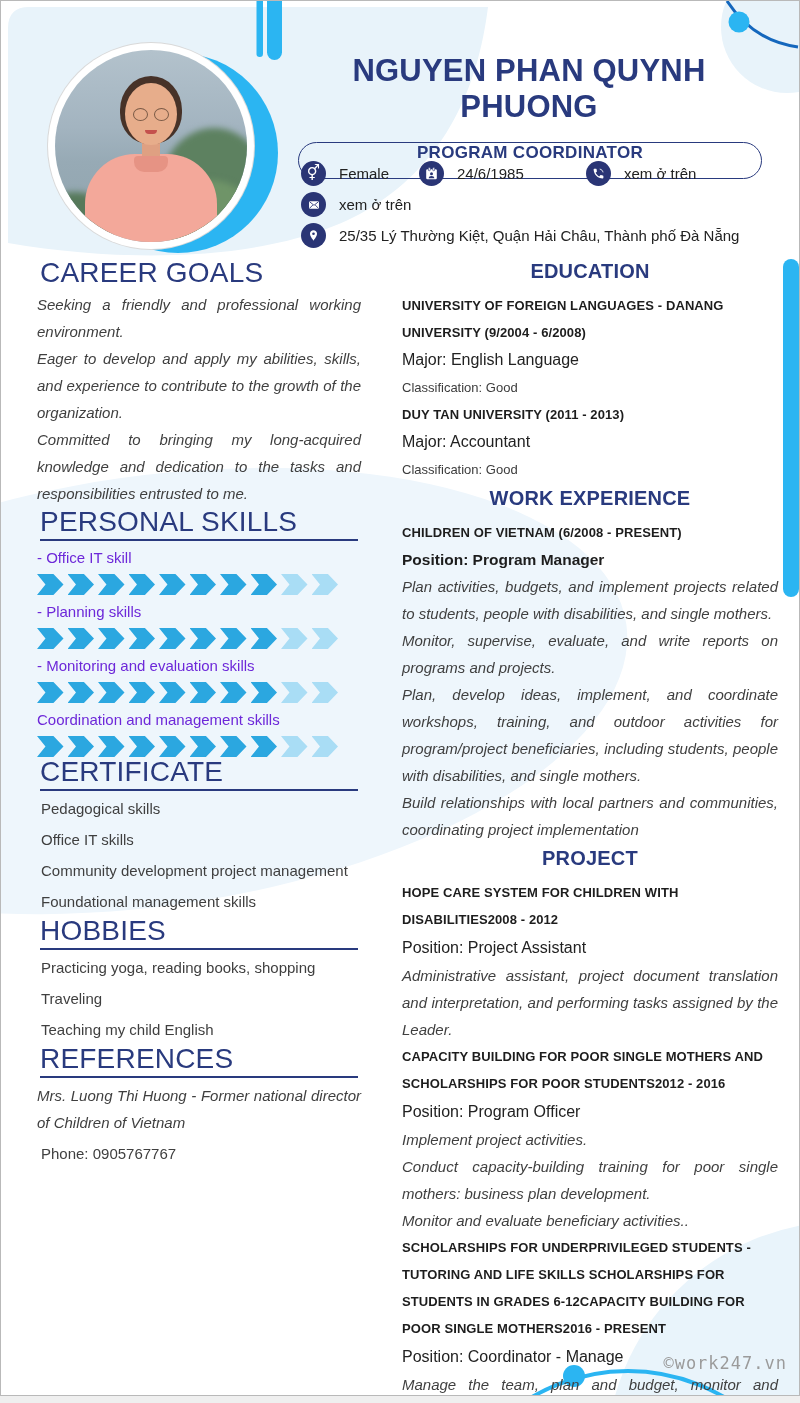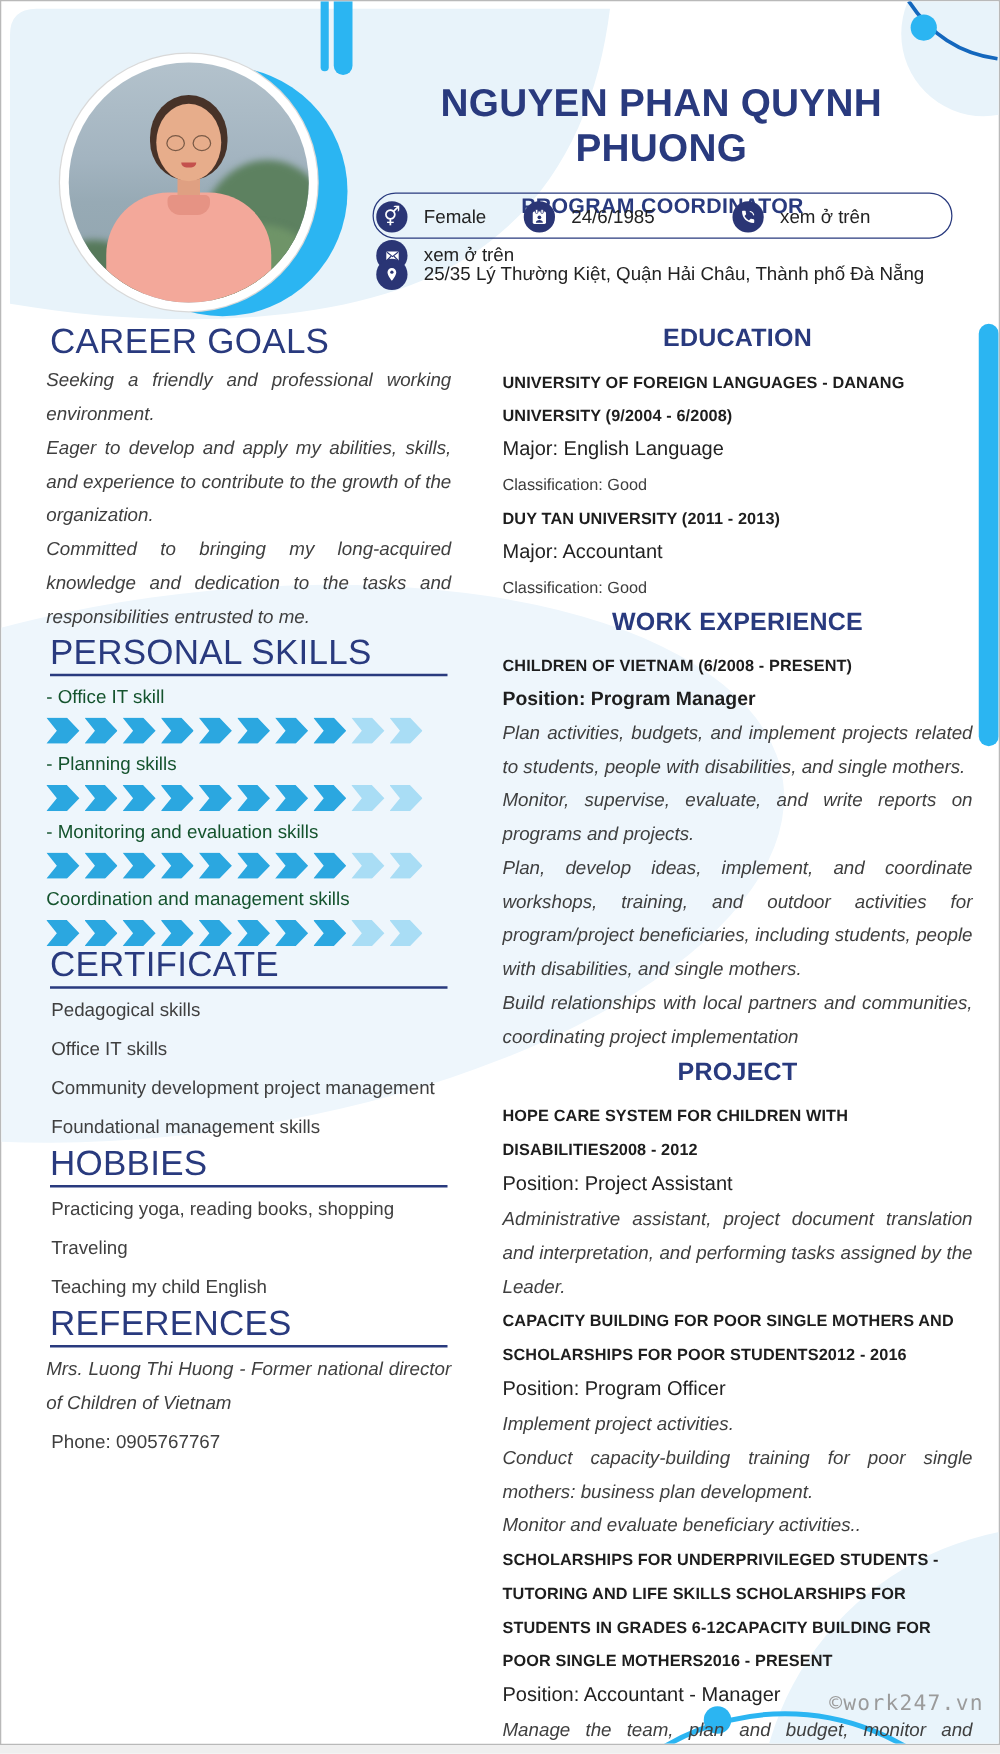--- a/index.html
+++ b/index.html
@@ -27,42 +27,42 @@
   .person-head{position:absolute;left:50%;top:33px;transform:translateX(-50%);
                width:52px;height:62px;background:#e7ad8b;border-radius:50%;}
   .person-glasses{position:absolute;left:50%;top:58px;transform:translateX(-50%);width:40px;height:12px;}
   .person-glasses i{position:absolute;top:0;width:13px;height:11px;border:1px solid #7a5a46;border-radius:50%;}
   .person-glasses i.gl{left:2px}.person-glasses i.gr{right:2px}
   .person-mouth{position:absolute;left:50%;top:80px;transform:translateX(-50%);
                 width:12px;height:4px;background:#c4514d;border-radius:0 0 6px 6px;}
 
   
   .head-block{position:absolute;left:293px;top:52px;width:470px;text-align:center;z-index:2;}
-  .name{font-size:31px;font-weight:700;color:var(--navy);letter-spacing:.2px;margin:12px;line-height:36px;}
+  .name{font-size:31px;font-weight:700;color:var(--navy);letter-spacing:.2px;margin:0;line-height:36px;}
   .title-pill{margin:17px 2px 0 4px;height:35px;border:1.5px solid var(--navy);border-radius:19px;
               display:flex;align-items:flex-start;justify-content:center;}
   .title-pill span{font-size:17px;font-weight:700;color:var(--navy);letter-spacing:.3px;}
   .contact{position:absolute;display:flex;align-items:center;z-index:2;}
   .cicon{width:25px;height:25px;border-radius:50%;background:var(--iconnavy);display:flex;
          align-items:center;justify-content:center;flex:0 0 25px;color:#fff;}
   .cicon svg{display:block}
   .cicon .g{font-size:15px;line-height:1;color:#fff;font-family:"DejaVu Sans",sans-serif;}
   .clabel{margin-left:13px;font-size:15px;color:#222;white-space:nowrap;}
 
   
   .col-left{position:absolute;left:36px;top:257px;width:324px;z-index:2;}
   .col-right{position:absolute;left:401px;top:255px;width:376px;z-index:2;}
   h2.lhead{font-size:28px;font-weight:400;color:var(--navy);margin:3px;letter-spacing:.2px;line-height:24px;}
   .ul{border-bottom:2px solid var(--navy);padding-bottom:5px;}
   h2.rhead{font-size:20px;font-weight:700;color:var(--navy);margin:0 0 6px 0;text-align:center;
            letter-spacing:.2px;line-height:30px;}
   .body-txt{font-size:15px;line-height:27px;color:#3f3f3f;text-align:justify;margin:0;font-style:italic;}
   .mt6{margin-top:6px}.mt16{margin-top:16px}.mt14{margin-top:14px}.mt8{margin-top:8px}.mt4{margin-top:4px}
   .item{font-size:15px;line-height:27px;color:#3f3f3f;margin:4px;}
-  .skill-label{font-size:15px;line-height:24px;color:#14532d;margin:5px 0 0 0;}
+  .skill-label{font-size:15px;line-height:24px;color:#6d28d9;margin:5px 0 0 0;}
   .arrows{margin-top:4px;height:21px;white-space:nowrap;}
   .arrow{display:inline-block;width:26.5px;height:21px;margin-right:4px;
          clip-path:polygon(0 0,62% 0,100% 50%,62% 100%,0 100%,32% 50%);}
   .arrow:last-child{margin-right:0}
   .arrow.filled{background:var(--arrow)} .arrow.light{background:var(--arrowlight)}
 
   .caps{font-size:13px;font-weight:700;color:#1d1d1d;line-height:27px;margin:0;letter-spacing:.1px;}
   .major{font-size:16px;color:#222;line-height:28px;margin:0;}
   .classif{font-size:13px;color:#3c3c3c;line-height:27px;margin:0;}
   .pos-bold{font-size:15.5px;font-weight:700;color:#1d1d1d;line-height:27px;margin:0;}
@@ -145,21 +145,21 @@
   </div>
   <div class="contact" style="left:300px;top:191px">
     <span class="cicon">
       <svg width="14" height="14" viewBox="0 0 24 24">
           <rect x="3.5" y="5.5" width="17" height="13" rx="1.8" fill="#fff"></rect>
           <path d="M4.5 6.5 12 12.5 19.5 6.5 M4.5 17.5 10 12 M19.5 17.5 14 12" stroke="#2a3575" stroke-width="1.5" fill="none"></path>
         </svg>
     </span>
     <span class="clabel">xem ở trên</span>
   </div>
-  <div class="contact" style="left:300px;top:206px">
+  <div class="contact" style="left:300px;top:222px">
     <span class="cicon">
       <svg width="13" height="13" viewBox="0 0 24 24">
           <path d="M12 2.5c-3.6 0-6.5 2.8-6.5 6.4 0 4.8 6.5 12.6 6.5 12.6s6.5-7.8 6.5-12.6c0-3.6-2.9-6.4-6.5-6.4z" fill="#fff"></path>
           <circle cx="12" cy="8.8" r="2.4" fill="#2a3575"></circle>
         </svg>
     </span>
     <span class="clabel">25/35 Lý Thường Kiệt, Quận Hải Châu, Thành phố Đà Nẵng</span>
   </div>
 
   <div class="col-left">
@@ -214,18 +214,18 @@
     <h2 class="rhead mt8">PROJECT</h2>
     <p class="caps">HOPE CARE SYSTEM FOR CHILDREN WITH DISABILITIES2008 - 2012</p>
     <p class="pos">Position: Project Assistant</p>
     <p class="body-txt">Administrative assistant, project document translation and interpretation, and performing tasks assigned by the Leader.</p>
     <p class="caps">CAPACITY BUILDING FOR POOR SINGLE MOTHERS AND SCHOLARSHIPS FOR POOR STUDENTS2012 - 2016</p>
     <p class="pos">Position: Program Officer</p>
     <p class="body-txt">Implement project activities.</p>
     <p class="body-txt">Conduct capacity-building training for poor single mothers: business plan development.</p>
     <p class="body-txt">Monitor and evaluate beneficiary activities..</p>
     <p class="caps">SCHOLARSHIPS FOR UNDERPRIVILEGED STUDENTS - TUTORING AND LIFE SKILLS SCHOLARSHIPS FOR STUDENTS IN GRADES 6-12CAPACITY BUILDING FOR POOR SINGLE MOTHERS2016 - PRESENT</p>
-    <p class="pos">Position: Accountant - Manager</p>
+    <p class="pos">Position: Coordinator - Manage</p>
     <p class="body-txt">Manage the team, plan and budget, monitor and evaluate, assign tasks, write reports, and build relationships with partners..</p>
   </div>
 
   <div class="watermark">©work247.vn</div>
 </div>
 
 </body></html>

